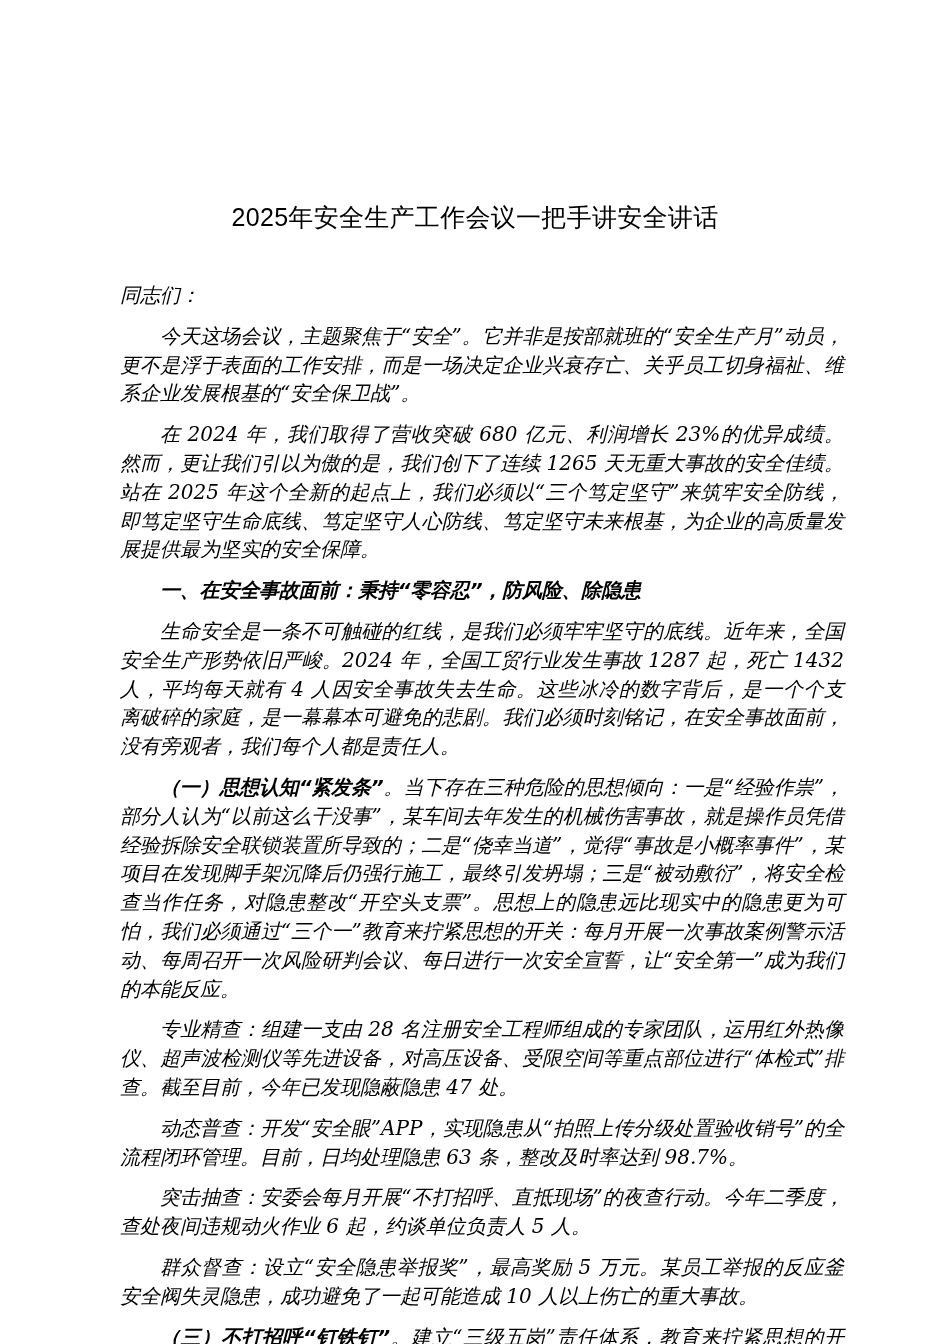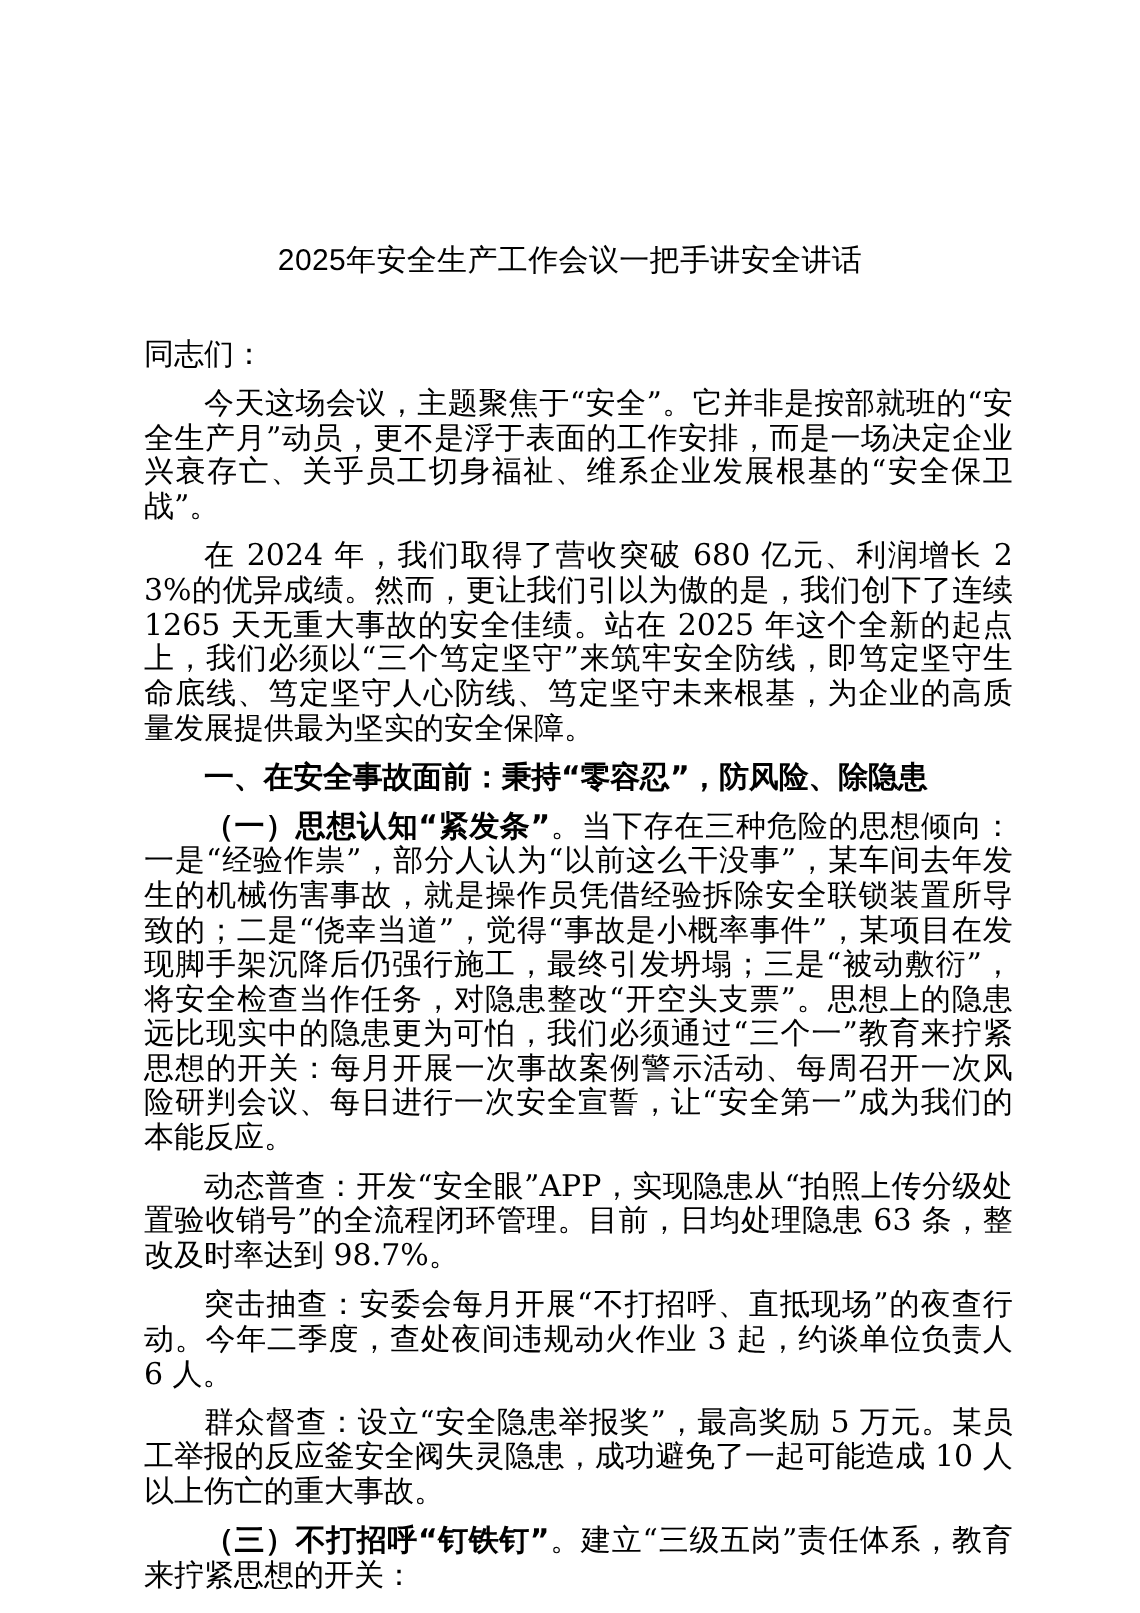--- a/index.html
+++ b/index.html
@@ -43,28 +43,29 @@
   .body-wrap {
     position: absolute;
     left: 120px;
     top: 281px;
     width: 724px;
   }
 
   p.para {
     margin: 0;
     padding: 0;
-    font-size: 25px;
+    font-size: 20px;
     line-height: 28.8px;
     text-align: justify;
     text-justify: inter-character;
     text-align-last: left;
     letter-spacing: 0px;
     font-family: "DejaVu Serif", "Liberation Serif", serif;
     word-break: break-all;
+    font-style: italic;
   }
 
   p.indent {
     text-indent: 2em;
     margin-top: 12px;
   }
 
   p.noindent {
     text-indent: 0;
   }
@@ -87,20 +88,22 @@
 <div class="page">
 
   <h1 class="doc-title">2025年安全生产工作会议一把手讲安全讲话</h1>
 
   <div class="body-wrap">
 
   <p class="para noindent"><span>同志们：</span></p>
       <p class="para indent"><span>今天这场会议，主题聚焦于“安全”。它并非是按部就班的“安全生产月”动员，更不是浮于表面的工作安排，而是一场决定企业兴衰存亡、关乎员工切身福祉、维系企业发展根基的“安全保卫战”。</span></p>
       <p class="para indent"><span>在 2024 年，我们取得了营收突破 680 亿元、利润增长 23%的优异成绩。然而，更让我们引以为傲的是，我们创下了连续 1265 天无重大事故的安全佳绩。站在 2025 年这个全新的起点上，我们必须以“三个笃定坚守”来筑牢安全防线，即笃定坚守生命底线、笃定坚守人心防线、笃定坚守未来根基，为企业的高质量发展提供最为坚实的安全保障。</span></p>
       <p class="para indent"><span class="heading1">一、在安全事故面前：秉持“零容忍”，防风险、除隐患</span></p>
+      <p class="para indent"><span>生命安全是一条不可触碰的红线，是我们必须牢牢坚守的底线。近年来，全国安全生产形势依旧严峻。2024 年，全国工贸行业发生事故 1287 起，死亡 1432 人，平均每天就有 4 人因安全事故失去生命。这些冰冷的数字背后，是一个个支离破碎的家庭，是一幕幕本可避免的悲剧。我们必须时刻铭记，在安全事故面前，没有旁观者，我们每个人都是责任人。</span></p>
       <p class="para indent"><span class="b">（一）思想认知“紧发条”</span><span>。当下存在三种危险的思想倾向：一是“经验作祟”，部分人认为“以前这么干没事”，某车间去年发生的机械伤害事故，就是操作员凭借经验拆除安全联锁装置所导致的；二是“侥幸当道”，觉得“事故是小概率事件”，某项目在发现脚手架沉降后仍强行施工，最终引发坍塌；三是“被动敷衍”，将安全检查当作任务，对隐患整改“开空头支票”。思想上的隐患远比现实中的隐患更为可怕，我们必须通过“三个一”教育来拧紧思想的开关：每月开展一次事故案例警示活动、每周召开一次风险研判会议、每日进行一次安全宣誓，让“安全第一”成为我们的本能反应。</span></p>
+      <p class="para indent"><span>专业精查：组建一支由 28 名注册安全工程师组成的专家团队，运用红外热像仪、超声波检测仪等先进设备，对高压设备、受限空间等重点部位进行“体检式”排查。截至目前，今年已发现隐蔽隐患 47 处。</span></p>
       <p class="para indent"><span>动态普查：开发“安全眼”APP，实现隐患从“拍照上传分级处置验收销号”的全流程闭环管理。目前，日均处理隐患 63 条，整改及时率达到 98.7%。</span></p>
-      <p class="para indent"><span>突击抽查：安委会每月开展“不打招呼、直抵现场”的夜查行动。今年二季度，查处夜间违规动火作业 3 起，约谈单位负责人 6 人。</span></p>
+      <p class="para indent"><span>突击抽查：安委会每月开展“不打招呼、直抵现场”的夜查行动。今年二季度，查处夜间违规动火作业 6 起，约谈单位负责人 5 人。</span></p>
       <p class="para indent"><span>群众督查：设立“安全隐患举报奖”，最高奖励 5 万元。某员工举报的反应釜安全阀失灵隐患，成功避免了一起可能造成 10 人以上伤亡的重大事故。</span></p>
       <p class="para indent"><span class="b">（三）不打招呼“钉铁钉”</span><span>。建立“三级五岗”责任体系，教育来拧紧思想的开关：</span></p>
     </div>
 
 </div>
 
 </body></html>

